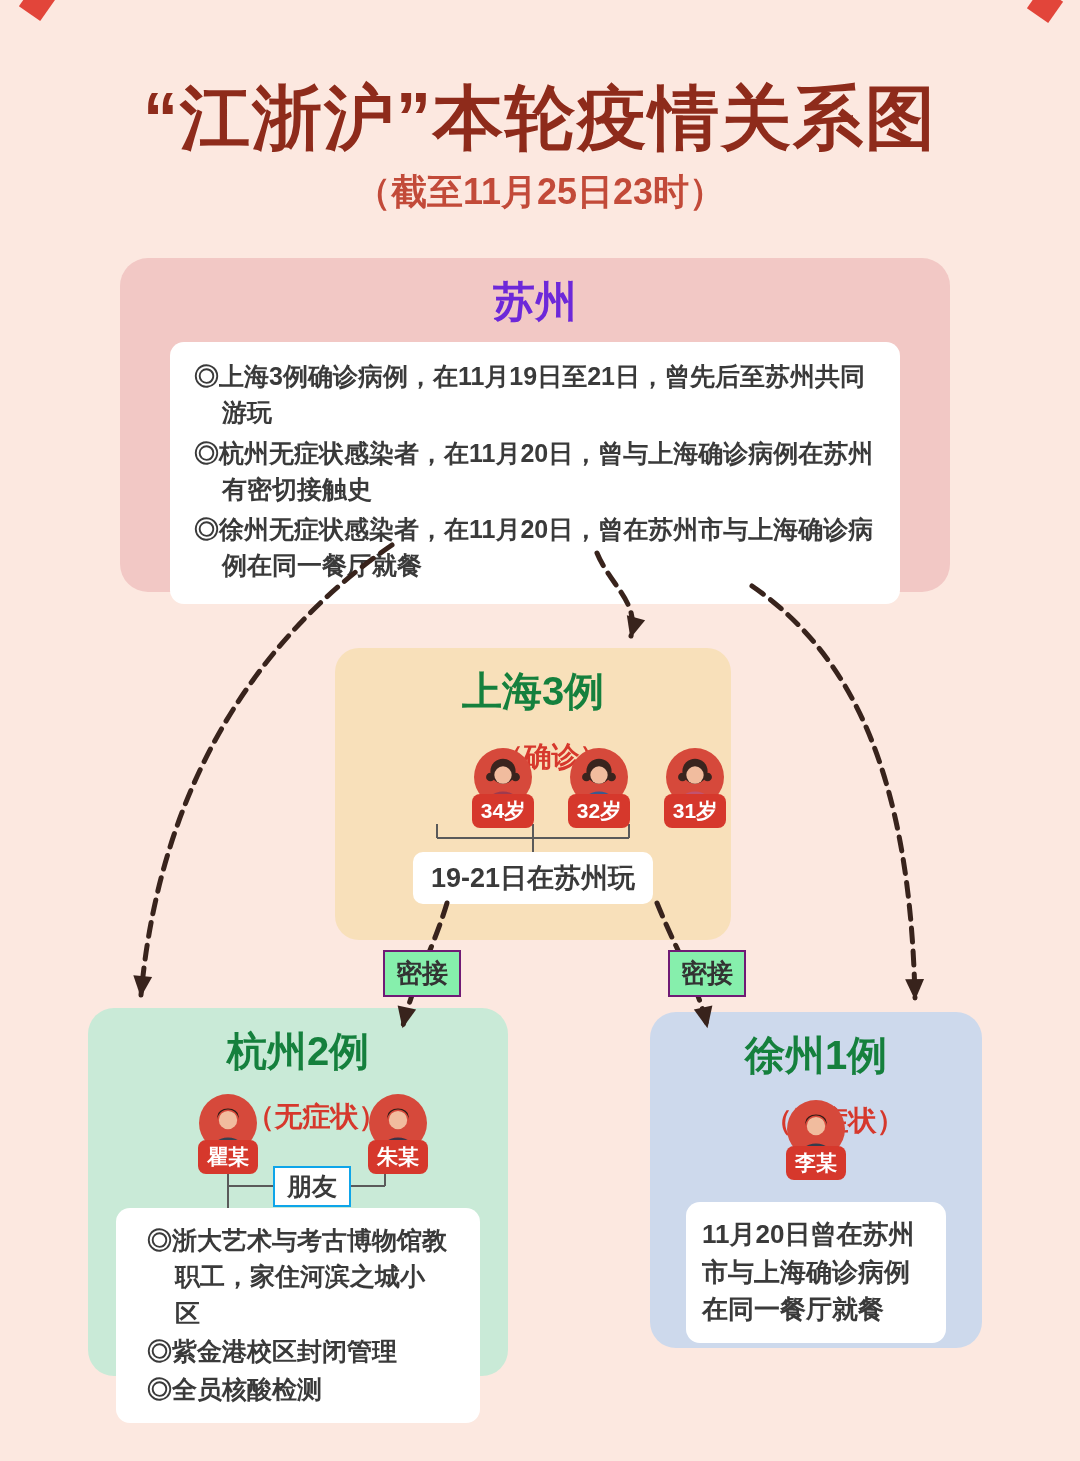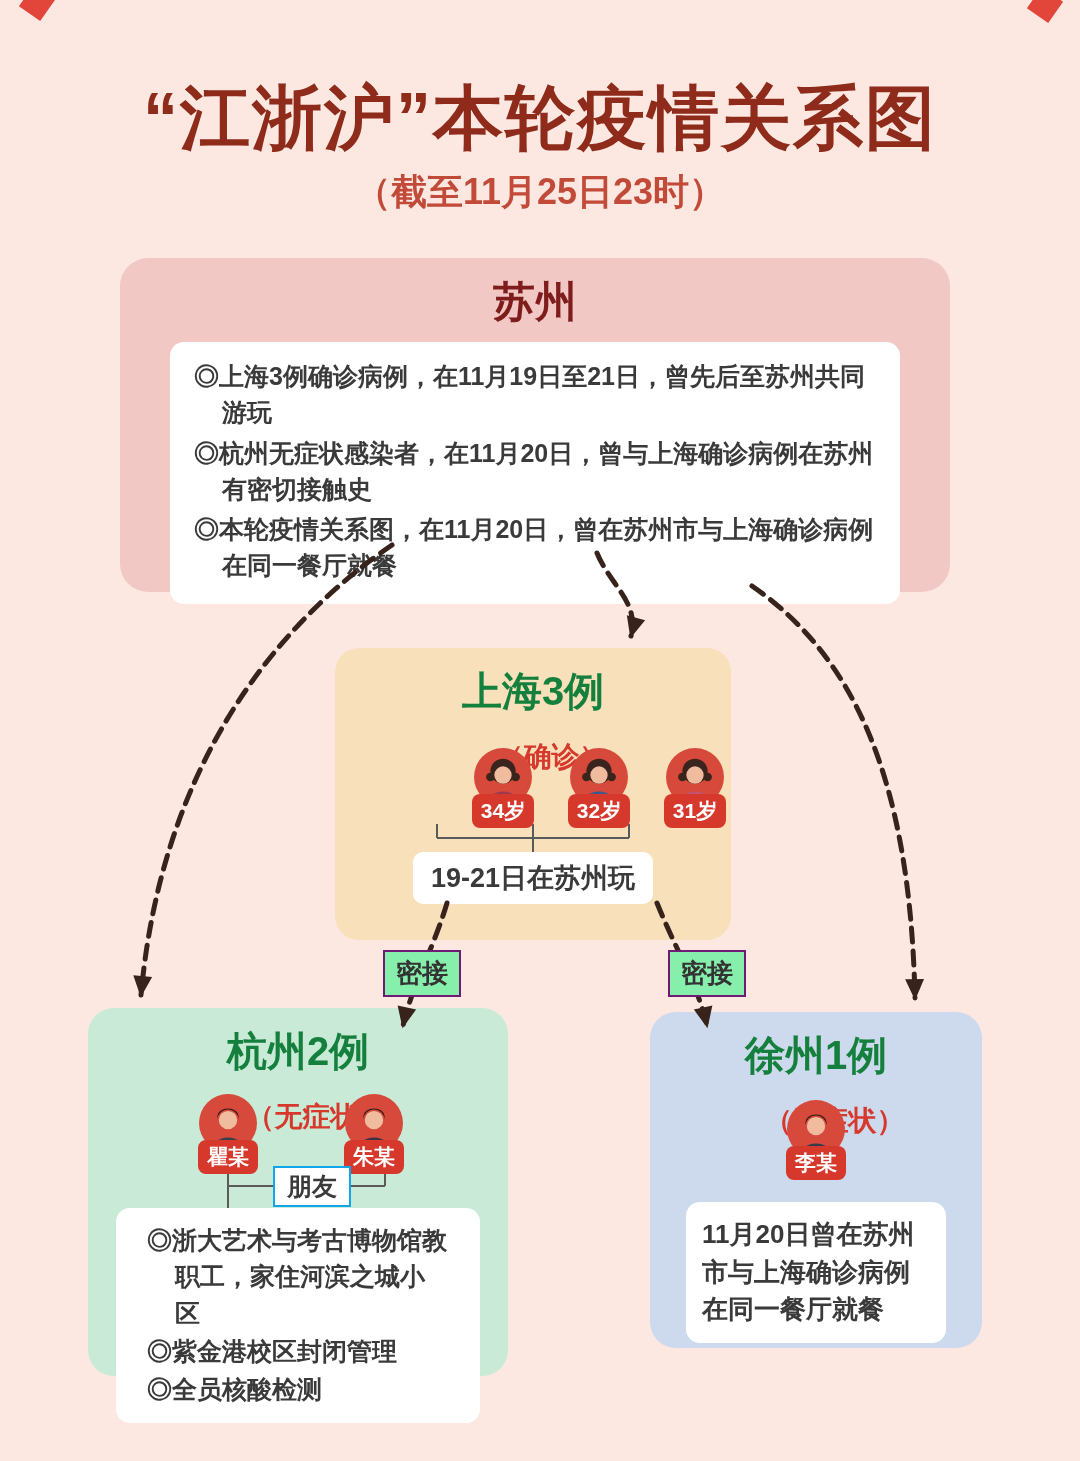--- a/index.html
+++ b/index.html
@@ -29,21 +29,21 @@
   .card-title { text-align:center; font-weight:800; font-size:40px; color:#15803d; margin-top:16px; }
   .card-status { text-align:center; font-weight:700; font-size:28px; color:#d6382c; margin-top:19px;padding-left:37px; }
   .white-panel { position:absolute; background:#ffffff; border-radius:14px; }
   .bullet {
     font-size:25px; font-weight:600; color:#3a3a3a; line-height:1.45;
     padding-left:28px; text-indent:-28px; margin-bottom:4px;
   }
 
   
   .card.suzhou { left:120px; top:258px; width:830px; height:334px; background:#f2c8c5; }
-  .card.suzhou .card-title { color:#7f1d1d; font-size:42px; }
+  .card.suzhou .card-title { color:#6d28d9; font-size:42px; }
   .card.suzhou .white-panel { left:50px; top:84px; width:730px; min-height:192px; padding:16px 24px; }
 
   
   .card.shanghai { left:335px; top:648px; width:396px; height:292px; background:#f8e0ba; border-radius:24px; }
   .persons-row { position:absolute; top:100px; left:0; right:0; display:flex; justify-content:flex-end; gap:24px; }
   .person { width:72px; display:flex; flex-direction:column; align-items:center; position:relative; z-index:2; }
   .avatar { width:58px; height:58px; border-radius:50%; background:#d6493b; overflow:hidden; }
   .avatar svg { width:100%; height:100%; display:block; }
   .person-badge {
     margin-top:-12px; background:#d6382c; color:#ffffff;
@@ -54,21 +54,21 @@
   .shanghai-note {
     position:absolute; top:204px; left:50%; transform:translateX(-50%);
     background:#ffffff; border-radius:10px; padding:8px 18px;
     font-size:27px; font-weight:700; color:#3a3a3a; white-space:nowrap; z-index:2;
   }
 
   
   .card.hangzhou { left:88px; top:1008px; width:420px; height:368px; background:#c9ead7; border-radius:26px; }
   .card.hangzhou .person { position:absolute; top:86px; }
   .card.hangzhou .person.p0 { left:104px; }
-  .card.hangzhou .person.p1 { left:250px; }
+  .card.hangzhou .person.p1 { left:274px; }
   .relation-box {
     position:absolute; left:185px; top:158px; background:#ffffff;
     border:2px solid #0ea5e9; padding:2px 12px; font-size:25px; font-weight:700;
     color:#3a3a3a; z-index:2;
   }
   .card.hangzhou .white-panel { left:28px; top:200px; width:364px; padding:14px 31px; }
   .card.hangzhou .bullet { font-size:25px; margin-bottom:2px; }
 
   
   .card.xuzhou { left:650px; top:1012px; width:332px; height:336px; background:#cdd9ec; border-radius:26px; }
@@ -92,21 +92,21 @@
 <div class="corner-deco right"></div>
 
 <div class="page-title">“江浙沪”本轮疫情关系图</div>
 <div class="page-subtitle">（截至11月25日23时）</div>
 
 <div class="card suzhou">
   <div class="card-title">苏州</div>
   <div class="white-panel">
     <div class="bullet">◎上海3例确诊病例，在11月19日至21日，曾先后至苏州共同游玩</div>
     <div class="bullet">◎杭州无症状感染者，在11月20日，曾与上海确诊病例在苏州有密切接触史</div>
-    <div class="bullet">◎本轮疫情关系图，在11月20日，曾在苏州市与上海确诊病例在同一餐厅就餐</div>
+    <div class="bullet">◎徐州无症状感染者，在11月20日，曾在苏州市与上海确诊病例在同一餐厅就餐</div>
   </div>
 </div>
 
 <div class="card shanghai">
   <div class="card-title">上海3例</div>
   <div class="card-status">（确诊）</div>
 
   <svg class="connector-svg" viewBox="0 0 396 292">
     <path d="M102 176 V190 M198 176 V190 M294 176 V190 M102 190 H294 M198 190 V206" stroke="#5a5a5a" stroke-width="2" fill="none"></path>
   </svg>

